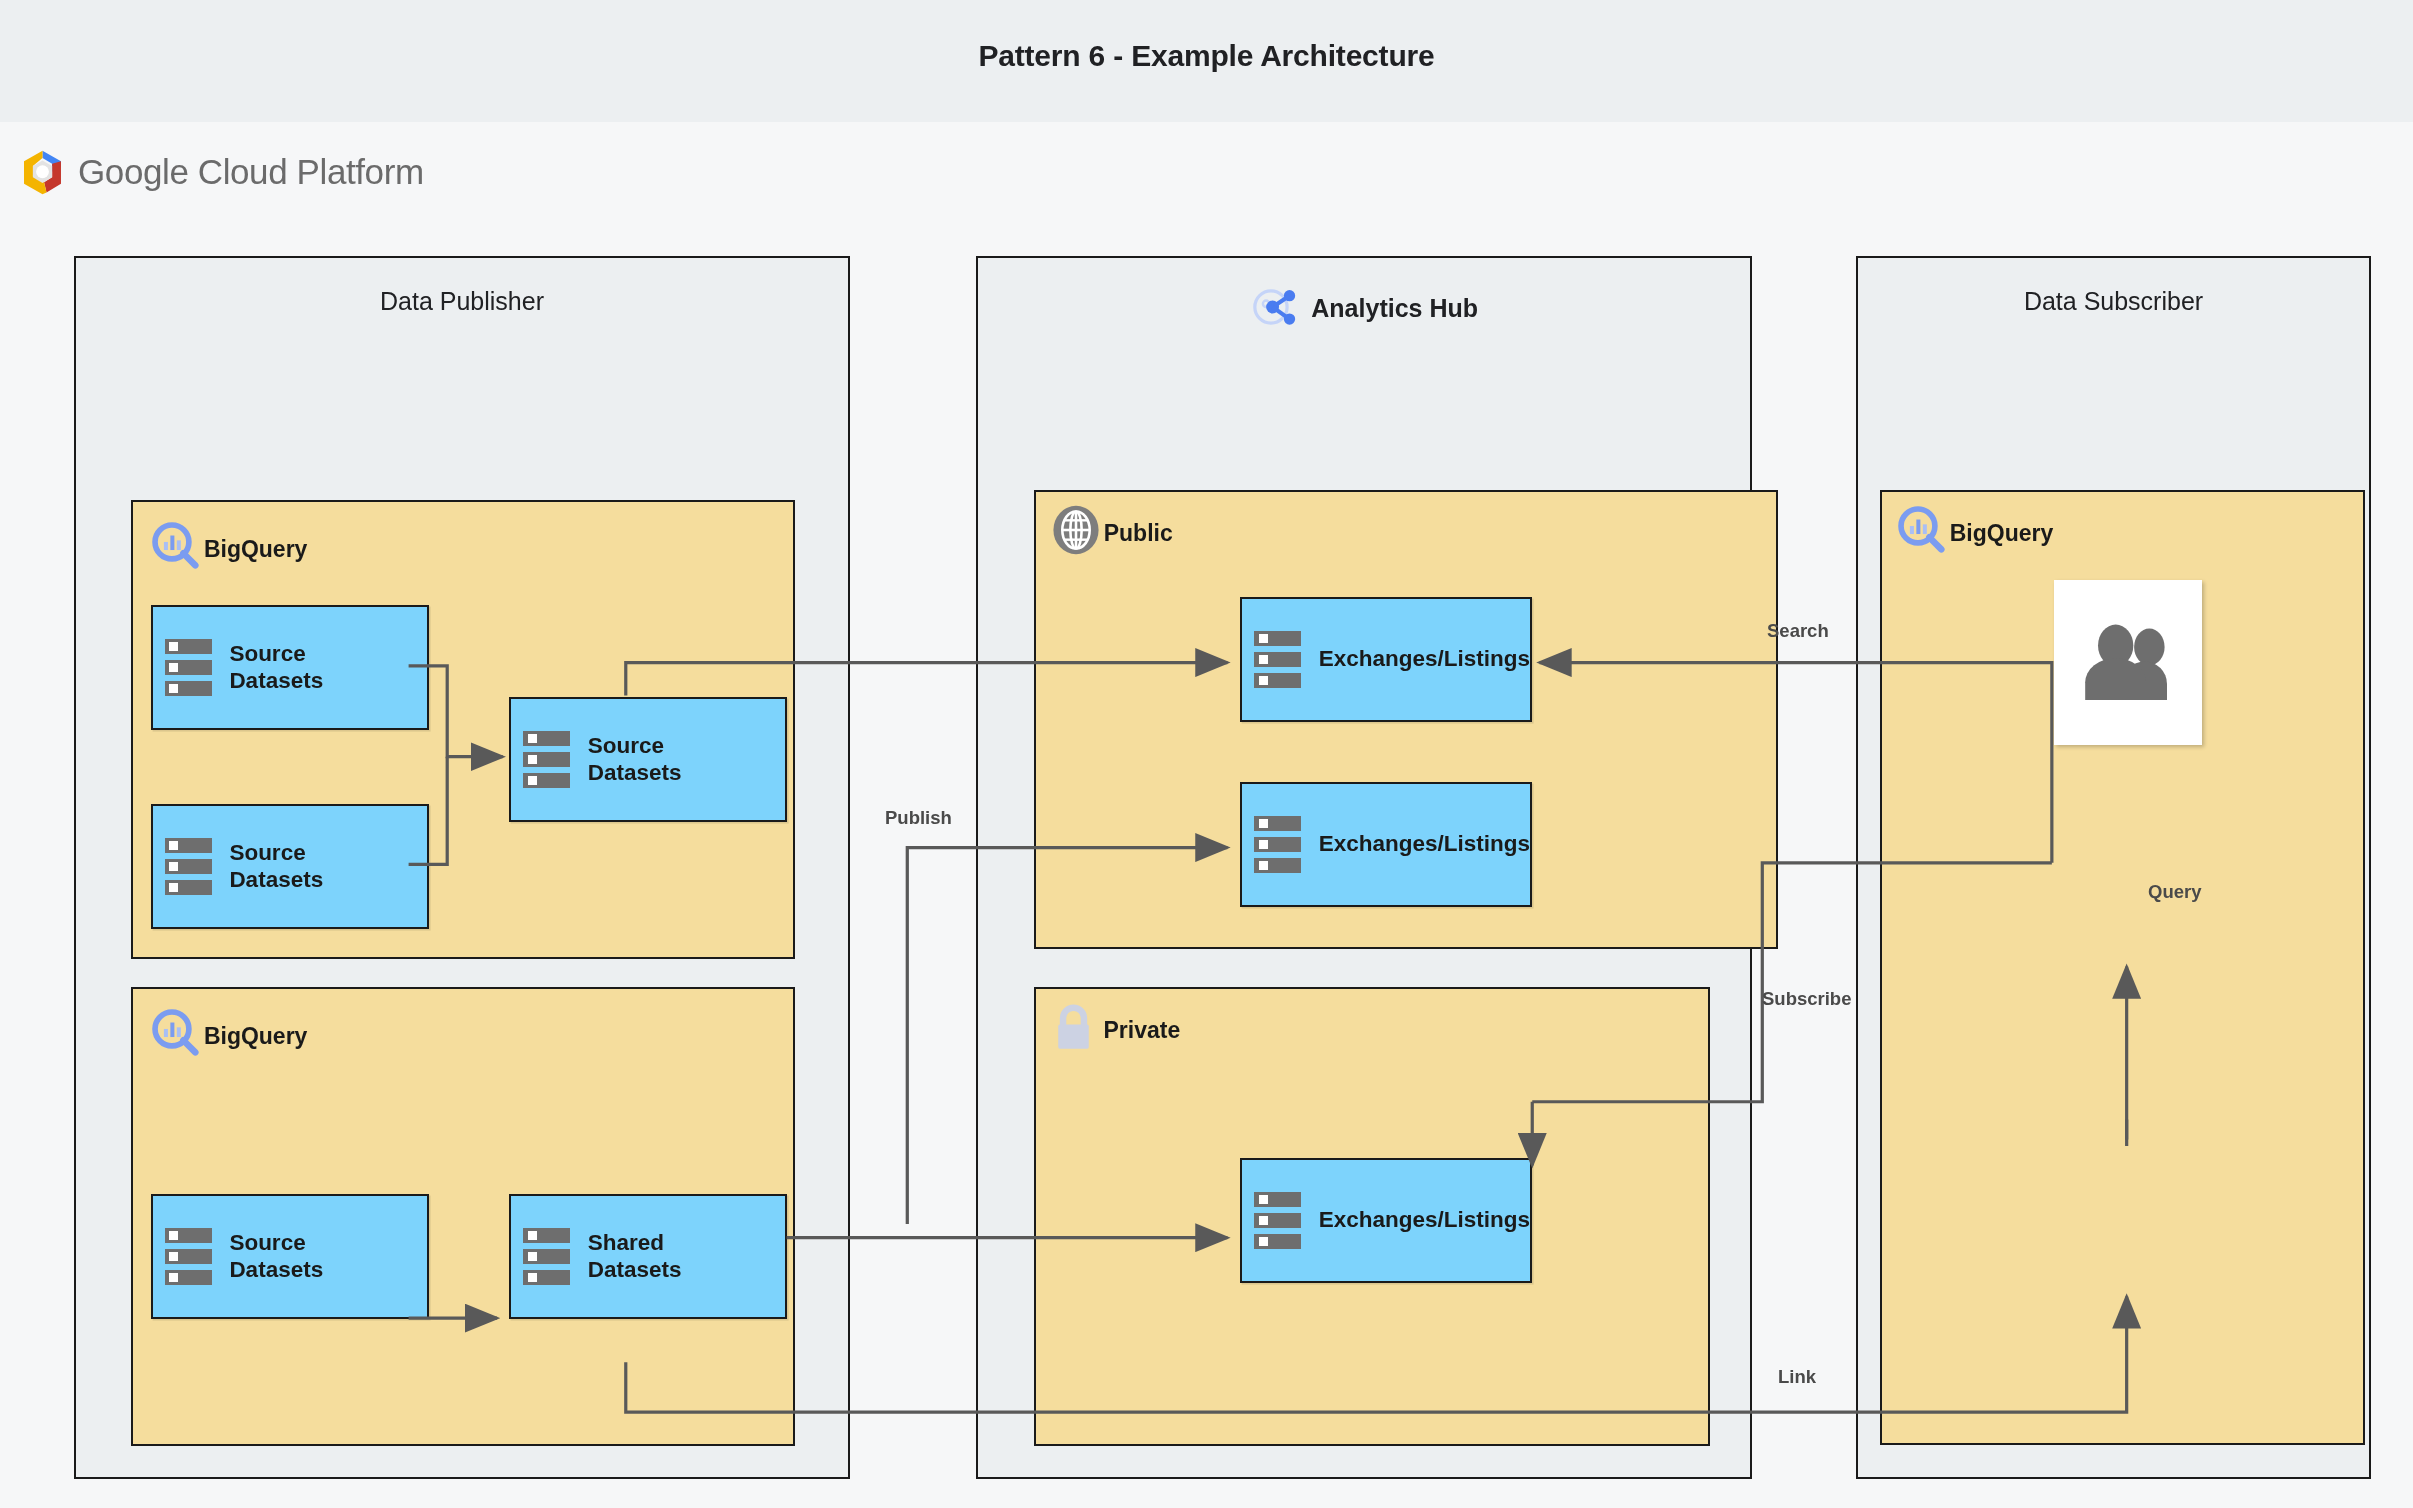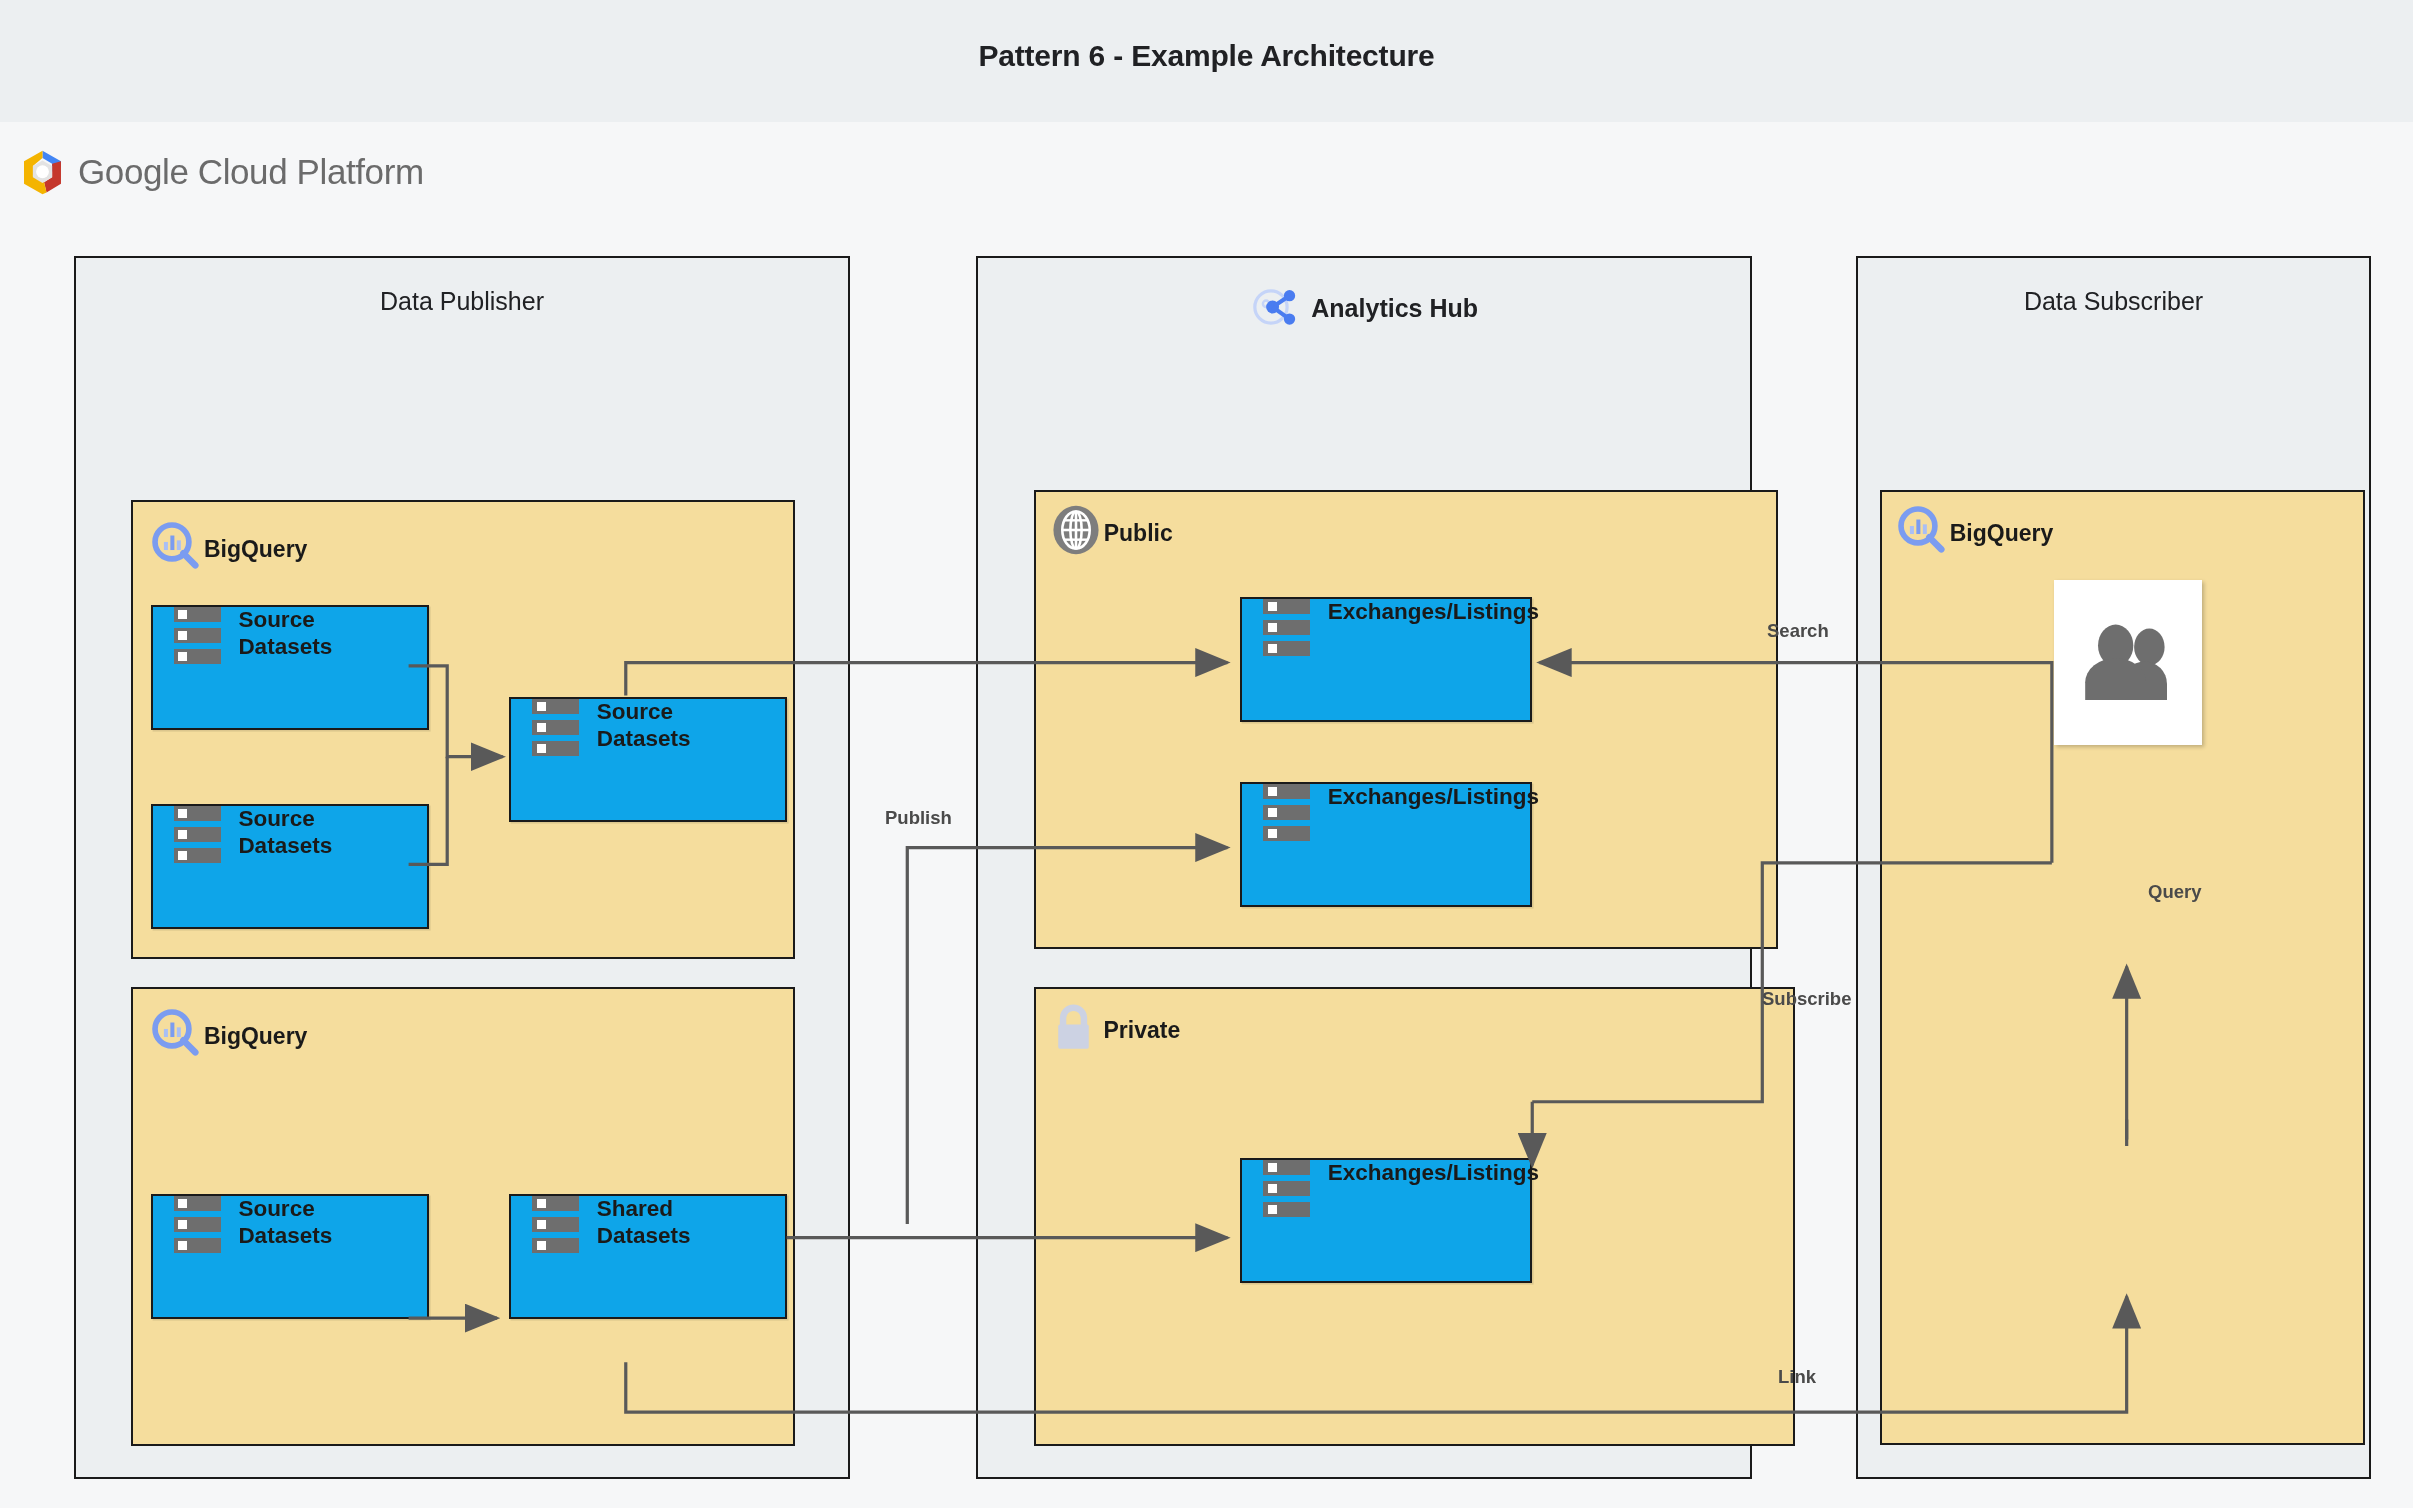--- a/index.html
+++ b/index.html
@@ -58,23 +58,23 @@
     position:absolute;background:#f5dd9d;border:2.4px solid #1a1a1a;
     box-sizing:border-box;
   }
   .group-label{
     position:absolute;display:flex;align-items:center;
     font-size:23px;font-weight:bold;color:#1a1a1a;white-space:nowrap;
   }
 
   
   .node{
-    position:absolute;background:#0ea5e9;border:2.4px solid #1a1a1a;
-    box-sizing:border-box;display:flex;align-items:flex-start;
-    padding-left:21px;gap:17.7px;
+    position:absolute;background:#7dd3fc;border:2.4px solid #1a1a1a;
+    box-sizing:border-box;display:flex;align-items:center;
+    padding-left:12px;gap:17.7px;
     box-shadow:1.6px 1.6px 0 rgba(0,0,0,.10);
   }
   .node-label{
     font-size:22.5px;font-weight:bold;color:#1a1a1a;line-height:1.18;
     max-width:153px;
   }
 
   
   .ds-icon{width:47px;display:flex;flex-direction:column;gap:5.6px;flex:none;}
   .ds-bar{
@@ -289,21 +289,21 @@
               <span class="ds-dot"></span>
             </span>
           <span class="ds-bar">
               <span class="ds-dot"></span>
             </span>
         </span>
         <span class="node-label">Exchanges/Listings</span>
       </div>
     </div>
 
-    <div class="group" style="left:1034px;top:865px;width:761px;height:459px;">
+    <div class="group" style="left:1034px;top:865px;width:676px;height:459px;">
       <div class="group-label" style="left:14.5px;top:13px;">
         <span style="flex:none;margin-right:8px;">
           <svg width="45" height="50" viewBox="0 0 56 62">
             <path d="M15 30 V20 a13 13 0 0 1 26 0 V30" fill="none" stroke="#ccd2e3" stroke-width="8"></path>
             <rect x="9" y="28" width="38" height="30" rx="2" fill="#ccd2e3"></rect>
           </svg>
         </span>
         <span>Private</span>
       </div>
 

